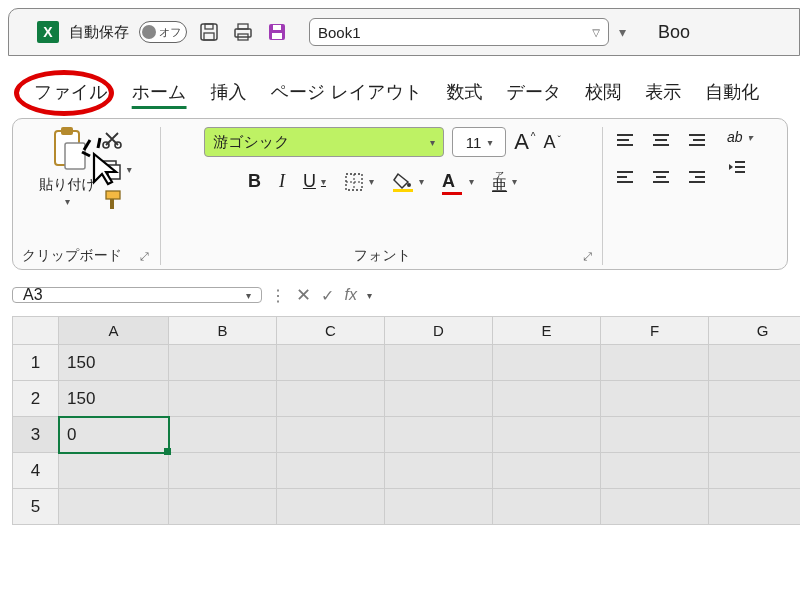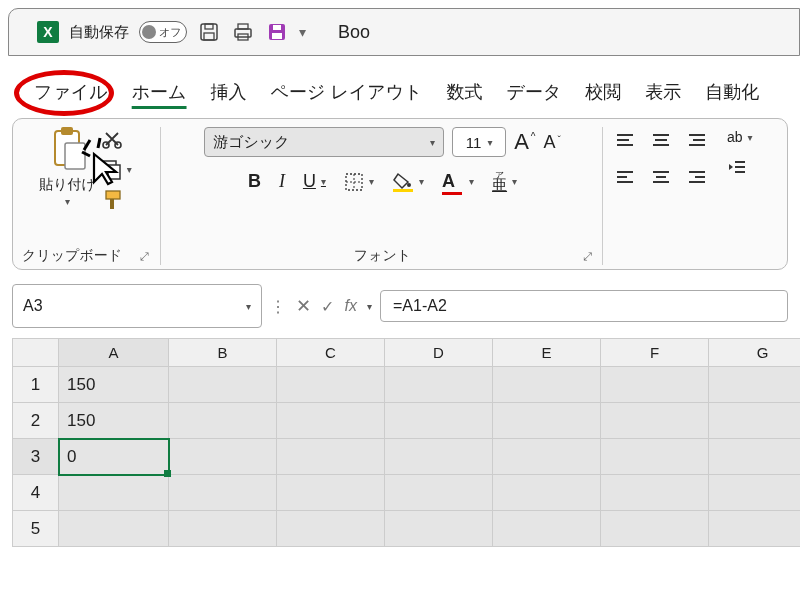--- a/index.html
+++ b/index.html
@@ -112,21 +112,21 @@
   }
   .launcher { font-size: 11px; color:#666; }
 
   .clip-top { display:flex; gap:6px; align-items:flex-start; }
   .paste-big { display:flex; flex-direction:column; align-items:center; gap:2px; }
   .clip-side { display:flex; flex-direction:column; gap:10px; padding-top:2px; }
 
   .font-row1 { display:flex; gap:8px; align-items:center; }
   .font-name {
     width: 240px; height: 30px; border:1px solid #999; border-radius:4px;
-    background:#e5e5e5; display:flex; align-items:center; justify-content:space-between;
+    background:#bef264; display:flex; align-items:center; justify-content:space-between;
     padding:0 8px; font-size:15px;
   }
   .font-size {
     width: 54px; height: 30px; border:1px solid #999; border-radius:4px;
     background:#fff; display:flex; align-items:center; justify-content:center; gap:6px;
     font-size:15px;
   }
   .aa { font-size:18px; display:flex; align-items:flex-end; gap:2px; }
   .aa .big{font-size:22px;} .aa sup{font-size:10px; position:relative; top:-6px;}
   .font-row2 { display:flex; gap:18px; align-items:center; margin-top:14px; font-size:18px; }
@@ -136,21 +136,21 @@
   .align-grid { display:grid; grid-template-columns:repeat(3,26px); grid-template-rows:repeat(2,28px); gap:8px 10px; }
   .align-grid .btn svg{display:block;}
 
   
   .fbar {
     display:flex; align-items:center;
     margin: 14px 12px 0 12px;
     gap: 8px;
   }
   .namebox {
-    width: 250px; height: 44px;
+    width: 250px; height: 16px;
     border:1px solid #aaa; border-radius:4px;
     background:#fff;
     display:flex; align-items:center; justify-content:space-between;
     padding:0 10px; font-size:16px;
   }
   .fx-icons { display:flex; align-items:center; gap:10px; color:#777; font-size:16px; }
   .fx-icons .x{font-size:18px;}
   .formula-input {
     flex:1; height:32px;
     border:1px solid #aaa; border-radius:4px;
@@ -217,20 +217,26 @@
         <rect x="6" y="12" width="10" height="6" fill="none" stroke="#444" stroke-width="1.3"></rect>
       </svg>
   </span>
   <span class="qat-icon">
     <svg width="20" height="20">
         <rect x="2" y="2" width="16" height="16" rx="2" fill="#a03bb5"></rect>
         <rect x="6" y="3" width="8" height="5" fill="#fff"></rect>
         <rect x="5" y="11" width="10" height="6" fill="#fff"></rect>
       </svg>
   </span>
+  <div class="booksel">
+    <div class="booksel-box">
+      <span>Book1</span>
+      <span class="chev">▽</span>
+    </div>
+  </div>
   <span style="color:#666;">▾</span>
   <span class="title-overflow">Boo</span>
 </div>
 
 <div class="tabs">
   <div class="file-highlight"></div>
   <span class="tab">ファイル</span>
   <span class="tab active">ホーム</span>
   <span class="tab">挿入</span>
   <span class="tab">ページ レイアウト</span>
@@ -386,21 +392,21 @@
           </span>
         <span class="btn">
             <svg width="20" height="16">
               <line x1="2" y1="3" x2="18" y2="3" stroke="#333" stroke-width="2"></line>
               <line x1="8" y1="8" x2="18" y2="8" stroke="#333" stroke-width="2"></line>
               <line x1="2" y1="13" x2="18" y2="13" stroke="#333" stroke-width="2"></line>
             </svg>
           </span>
       </div>
       <div style="display:flex; flex-direction:column; gap:14px; padding-top:2px;">
-        <span class="btn dd" style="">ab</span>
+        <span class="btn dd" style="font-style:italic;">ab</span>
         <span class="btn">
             <svg width="20" height="16">
               <path d="M6 8 L2 5 L2 11 Z" fill="#333"></path>
               <line x1="8" y1="3" x2="18" y2="3" stroke="#333" stroke-width="2"></line>
               <line x1="8" y1="8" x2="18" y2="8" stroke="#333" stroke-width="2"></line>
               <line x1="8" y1="13" x2="18" y2="13" stroke="#333" stroke-width="2"></line>
             </svg>
           </span>
       </div>
     </div>
@@ -412,23 +418,20 @@
   <div class="namebox">
     <span>A3</span>
     <span class="chev">▾</span>
   </div>
   <div class="fx-icons">
     <span>⋮</span>
     <span class="x">✕</span>
     <span>✓</span>
     <span style="font-style:italic;">fx</span>
     <span class="chev">▾</span>
-  </div>
-  <div class="formula-input">
-    <span>=A1-A2</span>
   </div>
 </div>
 
 <div class="sheet">
   <table class="grid">
     <colgroup>
       <col class="corner">
       <col class="col-A">
         <col class="col-other">
         <col class="col-other">

